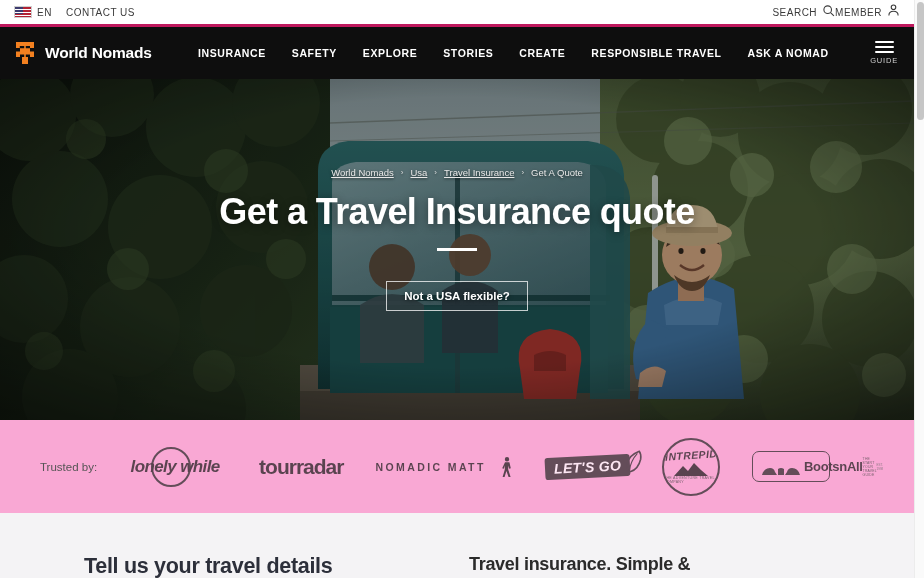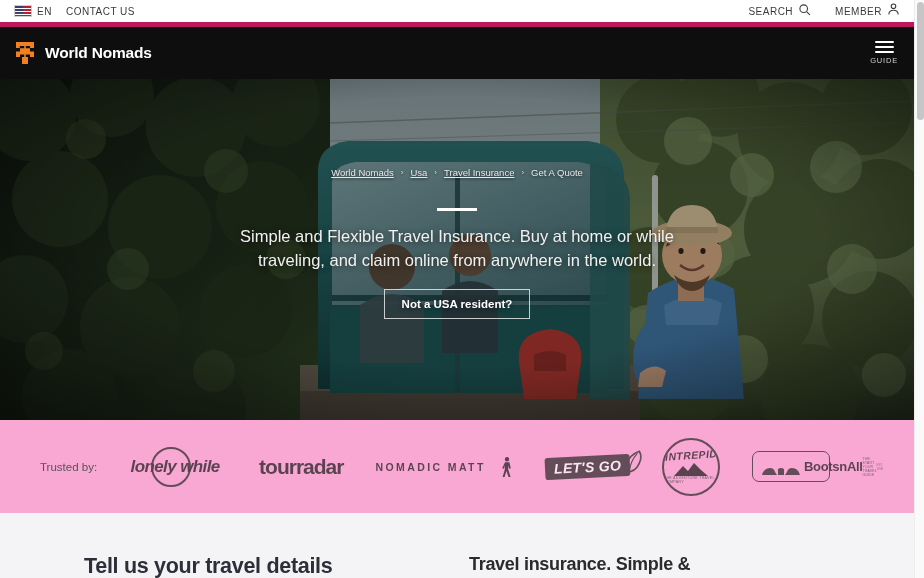--- a/index.html
+++ b/index.html
@@ -10,26 +10,26 @@
     background: #ffffff;
   }
   .viewport { position: relative; width: 924px; height: 578px; overflow: hidden; background:#fff; }
   .page { width: 914px; height: 578px; position: relative; overflow: hidden; }
 
   
   .utility-bar {
     height: 27px; width: 914px;
     background: #ffffff;
     display: flex; align-items: center;
-    border-bottom: 5px solid #be185d;
+    border-bottom: 3px solid #be185d;
     padding: 4px 14px;
     position: relative;
   }
   .util-left { display: flex; align-items: center; gap: 14px; }
-  .util-right { display: flex; align-items: center; gap: 24px; margin-left: auto; }
+  .util-right { display: flex; align-items: center; gap: 0; margin-left: auto; }
   .flag-icon {
     width: 18px; height: 12px; display: inline-block; position: relative;
     background: #b22234; border: 1px solid #cfcfcf; overflow: hidden; flex: none;
   }
   .flag-icon i { position:absolute; left:0; width:100%; height:1.6px; background:#ffffff; display:block; }
   .flag-icon .canton { position:absolute; left:0; top:0; width:8px; height:7px; background:#3c3b6e; }
   .util-text {
     font-size: 10px; letter-spacing: .5px; color: #3a3a3a;
     text-transform: uppercase; font-family: "Liberation Sans", sans-serif;
     white-space: nowrap;
@@ -203,20 +203,29 @@
     </div>
 
     <div class="main-nav">
       <div class="brand">
         <span class="logo-mark">
           <svg width="22" height="24" viewBox="0 0 22 24">
             <path d="M2 1 h6 v4 h-2.2 v2.2 h4.4 V5 H8 V1 h6 v4 h-2.2 v2.2 H16 V5 h-2.2 V1 H20 v6 h-4 v3.4 h4 V16 h-4 v-2.4 h-4.2 V16 H14 v7 H8 v-7 h2.2 v-2.4 H6 V16 H2 v-5.6 h4 V7 H2 z" fill="#f28020"></path>
           </svg>
         </span>
         <span class="brand-name">World Nomads</span>
+      </div>
+      <div class="nav-links">
+        <span class="nav-link">INSURANCE</span>
+        <span class="nav-link">SAFETY</span>
+        <span class="nav-link">EXPLORE</span>
+        <span class="nav-link">STORIES</span>
+        <span class="nav-link">CREATE</span>
+        <span class="nav-link">RESPONSIBLE TRAVEL</span>
+        <span class="nav-link">ASK A NOMAD</span>
       </div>
       <div class="menu-btn">
         <span class="burger">
           <span></span>
             <span></span>
             <span></span>
         </span>
         <span class="menu-label">GUIDE</span>
       </div>
     </div>
@@ -359,23 +368,23 @@
       <div class="hero-content">
         <div class="breadcrumb">
           <span class="crumb">World Nomads</span>
           <span class="crumb-sep">›</span>
           <span class="crumb">Usa</span>
           <span class="crumb-sep">›</span>
           <span class="crumb">Travel Insurance</span>
           <span class="crumb-sep">›</span>
           <span class="crumb current">Get A Quote</span>
         </div>
+        <h1 class="hero-title">Get a Travel Insurance quote</h1>
         <div class="title-rule"></div>
-        <p class="hero-sub">Simple and Flexible Travel Insurance. Buy at home or while traveling, and claim online from anywhere in the world.</p>
-        <button class="hero-btn">Not a USA resident?</button>
+        <button class="hero-btn">Not a USA flexible?</button>
       </div>
     </div>
 
     <div class="trust-bar">
       <span class="trusted-label">Trusted by:</span>
       <div class="logos">
 
         <div class="logo-slot">
           <span class="lp">
             <span class="lp-ring"></span>

